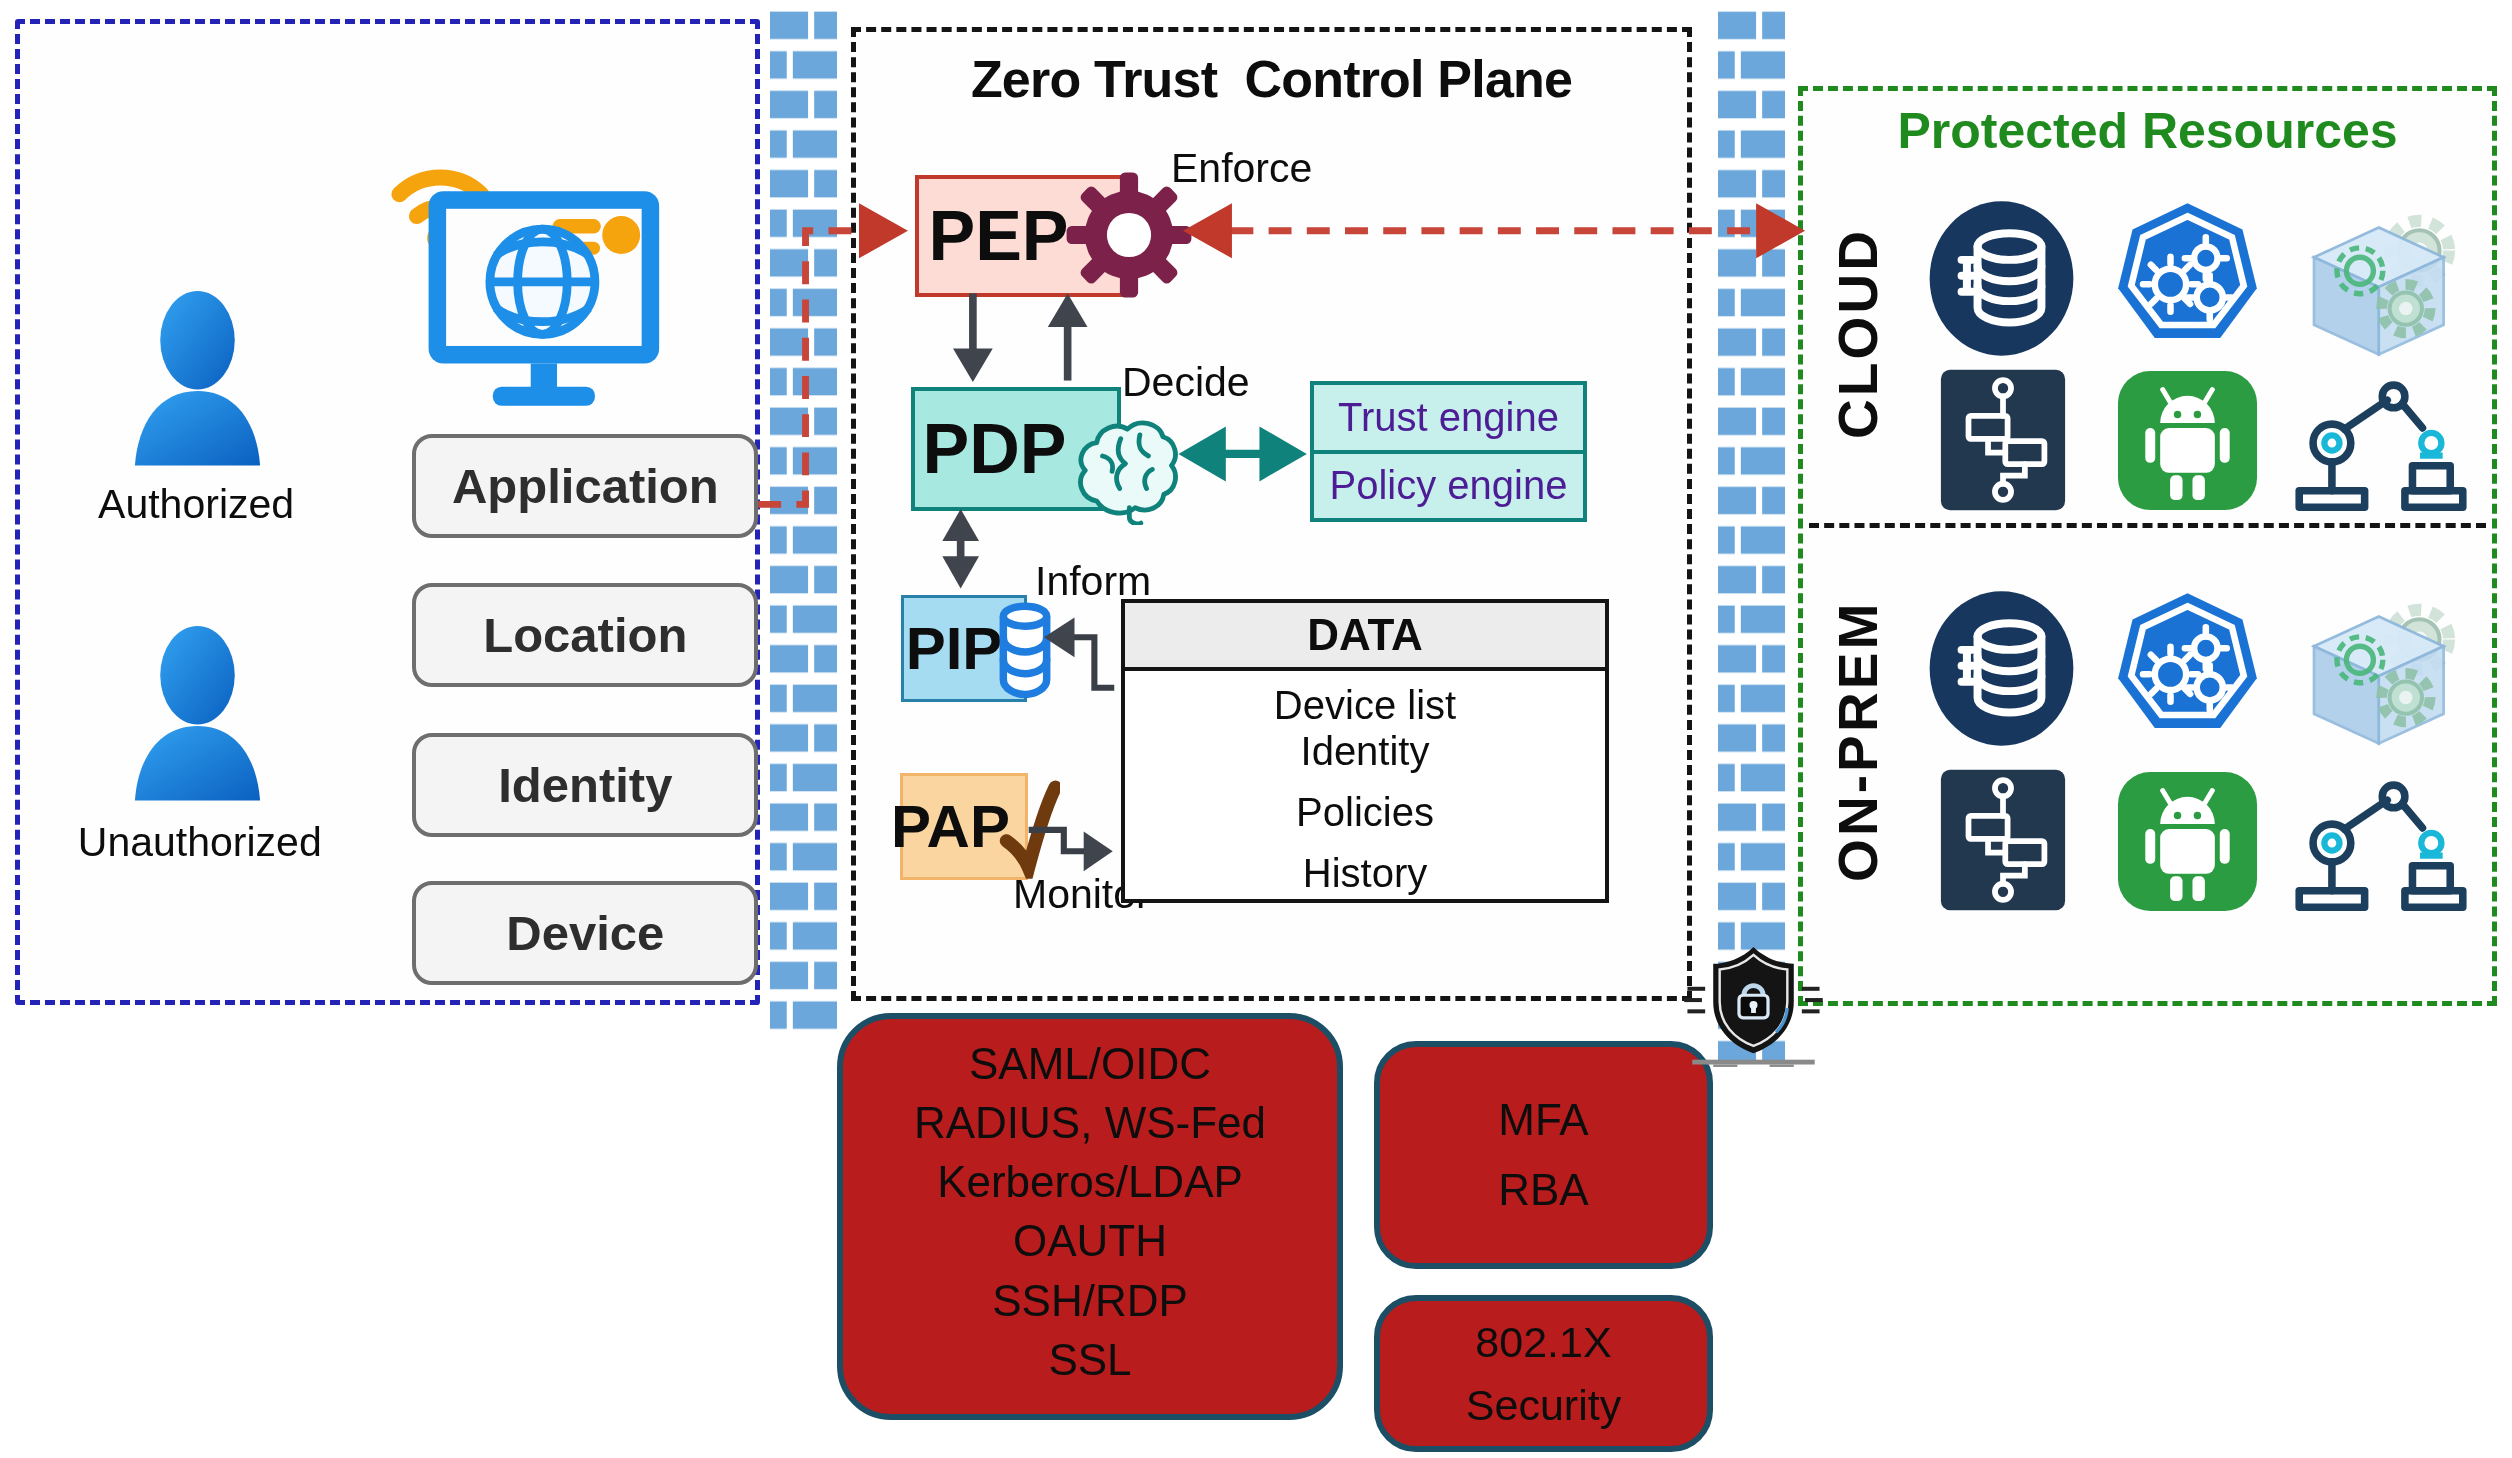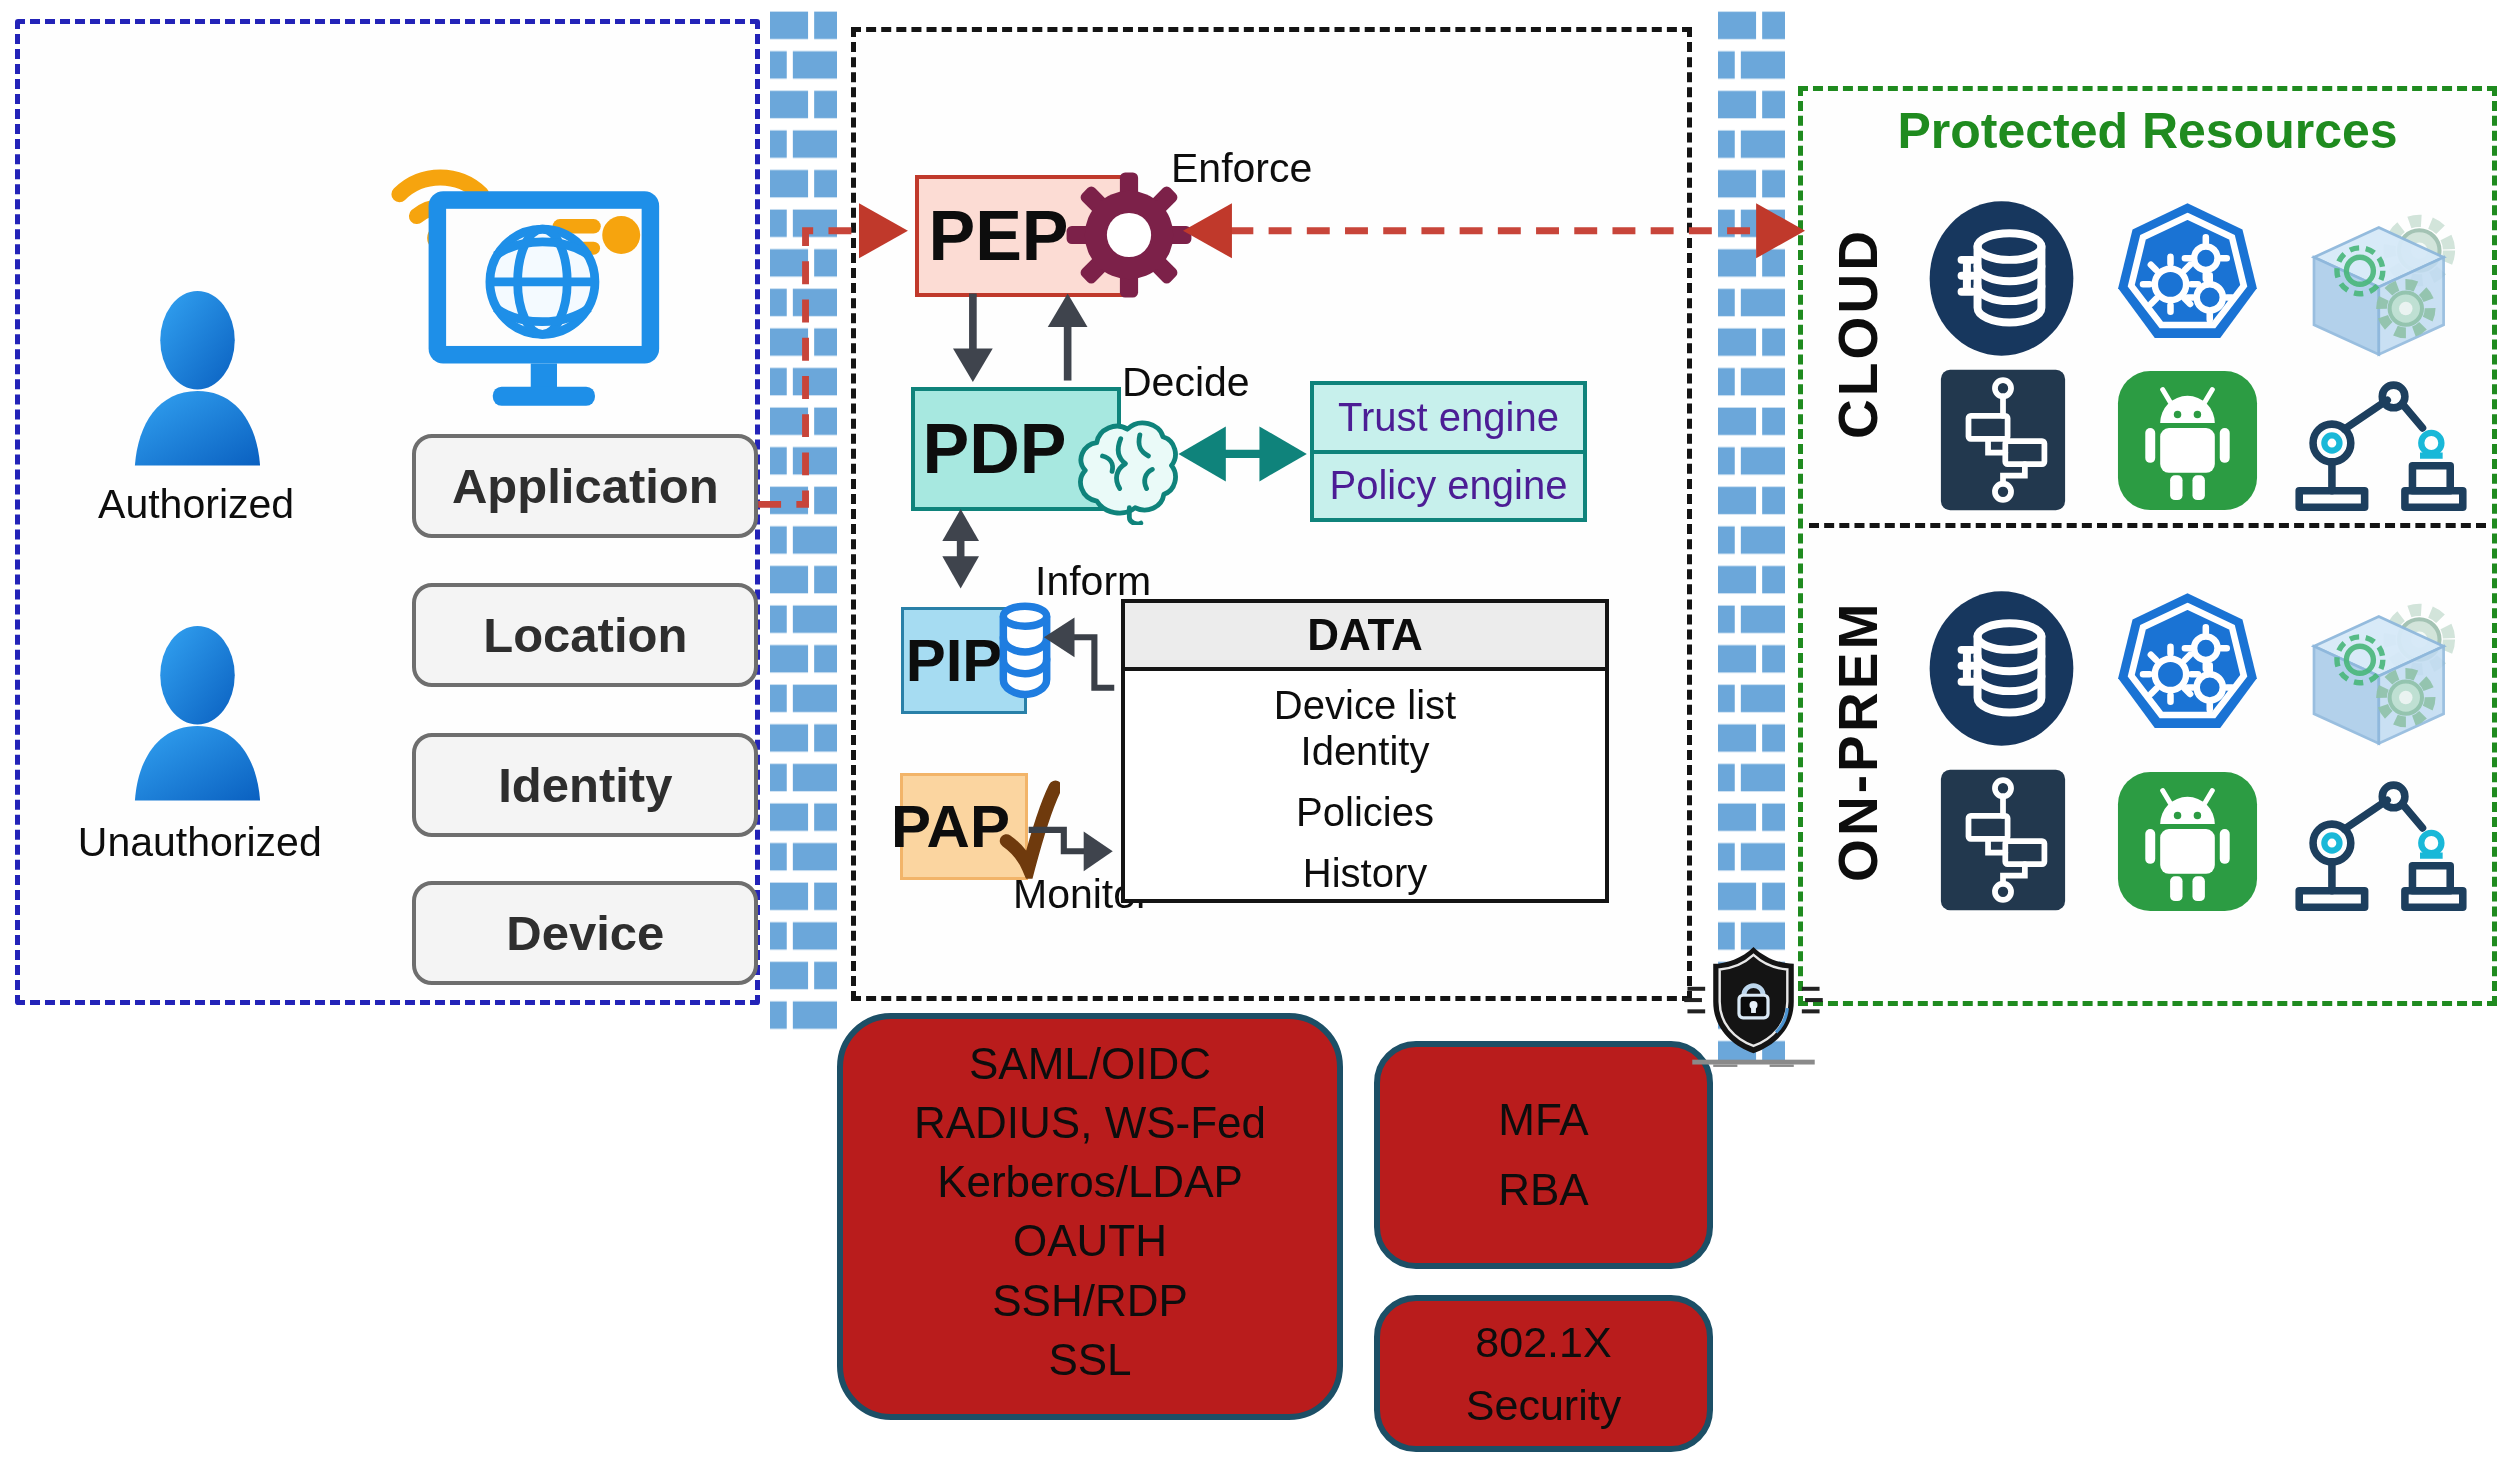--- a/index.html
+++ b/index.html
@@ -21,21 +21,21 @@
   
   .attr-btn{position:absolute;left:392px;width:346px;height:104px;background:#f4f4f4;
             border:4.6px solid #6e6e6e;border-radius:20px;box-sizing:border-box;
             display:flex;align-items:center;justify-content:center;
             font-size:49px;font-weight:bold;color:#2e2e2e;}
   
   .cp-box{position:absolute;box-sizing:border-box;display:flex;align-items:center;justify-content:center;
           font-weight:bold;color:#0d0d0d;}
   .pep-box{left:59px;top:143px;width:210px;height:122px;background:#fcdcd4;border:4.6px solid #c0392b;font-size:70px;padding-right:43px;}
   .pdp-box{left:55px;top:355px;width:210px;height:124px;background:#a7e8e0;border:4.6px solid #0f837b;font-size:70px;padding-right:43px;align-items:center;}
-  .pip-box{left:45px;top:563px;width:126px;height:107px;background:#a6dcf2;border:3.8px solid #2980a8;font-size:60px;padding-right:20px;margin-top:12px;}
+  .pip-box{left:45px;top:563px;width:126px;height:107px;background:#a6dcf2;border:3.8px solid #2980a8;font-size:60px;padding-right:20px;}
   .pap-box{left:44px;top:741px;width:128px;height:107px;background:#fbd5a0;border:3.8px solid #f2b469;font-size:60px;padding-right:27px;}
   .engine-box{position:absolute;left:454px;top:349px;width:277px;height:141px;box-sizing:border-box;
               background:#c7f0ec;border:4.6px solid #0f837b;display:flex;flex-direction:column;}
   .engine-cell{flex:1;display:flex;align-items:center;justify-content:center;font-size:40px;color:#4c1d95;}
   .engine-cell:first-child{border-bottom:4.6px solid #0f837b;}
   .data-box{position:absolute;left:265px;top:567px;width:488px;height:304px;box-sizing:border-box;
             background:#fff;border:4.6px solid #141414;}
   .data-header{height:64px;background:#ececec;border-bottom:4.6px solid #141414;
                display:flex;align-items:center;justify-content:center;font-size:44px;font-weight:bold;color:#0d0d0d;}
   .data-item{text-align:center;font-size:40px;color:#0d0d0d;line-height:46px;}
@@ -294,20 +294,21 @@
         <rect width="88" height="1354" fill="url(#bricks)"></rect>
       </svg>
   </div>
   <div class="wall" style="left:1718px;top:4.6px">
     <svg width="67" height="1058" viewBox="0 0 88 1384">
         <rect width="88" height="1384" fill="url(#bricks)"></rect>
       </svg>
   </div>
 
   <div class="panel panel-center zbox">
+    <div class="c-title">Zero Trust  Control Plane</div>
 
     <div class="cp-box pep-box">
       <span>PEP</span>
       </div>
     <svg class="abs" style="left:208px;top:138px" width="130" height="130" viewBox="0 0 100 100">
         <use href="#sym-gear"></use>
       </svg>
     <div class="plain-lbl" style="left:315px;top:113px">Enforce</div>
 
     <div class="cp-box pdp-box">

